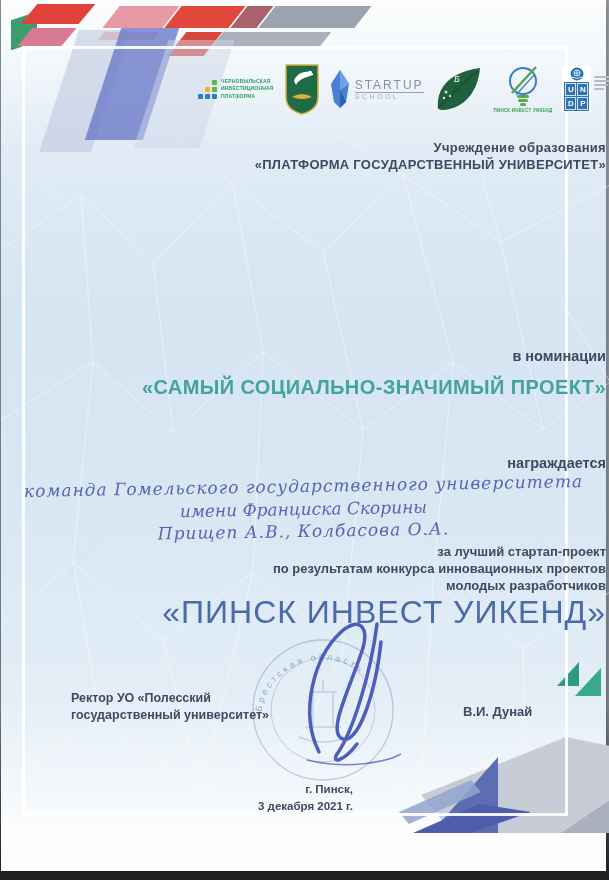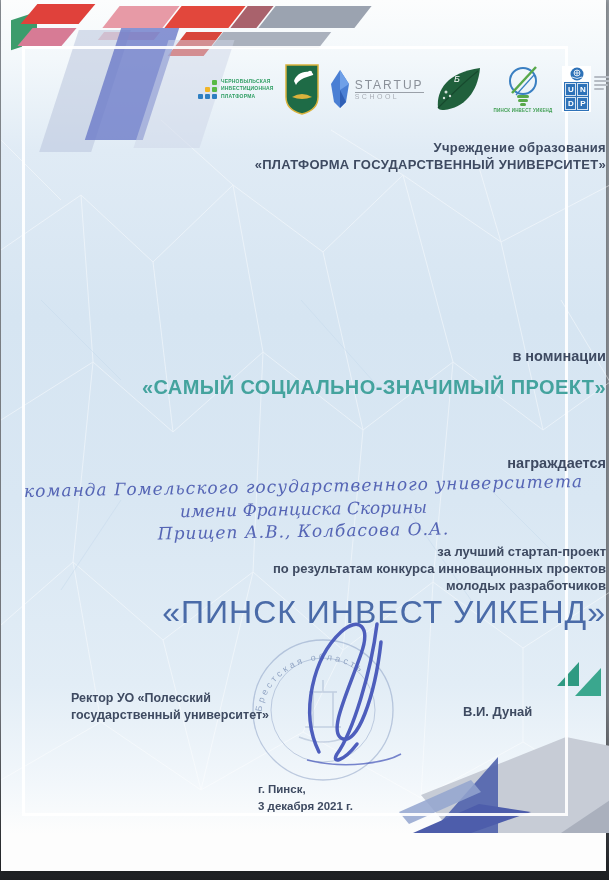--- a/index.html
+++ b/index.html
@@ -19,21 +19,21 @@
   .awarded{top:455px;font-size:14.5px;font-weight:bold;}
   .hand{position:absolute;left:0;width:100%;text-align:center;color:#5565b5;
         font-family:"DejaVu Serif",serif;font-style:italic;font-size:17px;transform:rotate(-1deg);}
   .hand.l1{top:476px;letter-spacing:1px;}
   .hand.l2{top:499px;}
   .hand.l3{top:521px;letter-spacing:1px;}
   .reason{top:543px;font-size:13px;font-weight:bold;line-height:17px;}
   .event{top:594px;font-size:32px;font-weight:normal;color:#4a6ba8;letter-spacing:1px;}
   .rector{position:absolute;left:70px;top:690px;font-size:12.5px;font-weight:bold;color:#3e4a61;line-height:1.35;text-align:left;}
   .sigName{position:absolute;left:462px;top:704px;font-size:13px;font-weight:bold;color:#3e4a61;}
-  .placeDate{position:absolute;left:257px;top:781px;font-size:11.5px;font-weight:bold;color:#3e4a61;line-height:1.45;text-align:left;}
+  .placeDate{position:absolute;left:257px;top:781px;font-size:11.5px;font-weight:bold;color:#3e4a61;line-height:1.45;text-align:right;}
   
   .logos{position:absolute;left:196px;top:58px;height:62px;display:flex;align-items:center;gap:10px;}
   .chip{display:flex;align-items:center;gap:3px;}
   .chip .sq{display:block;width:5px;height:5px;margin:1px;border-radius:1px;}
   .chip .grid{display:flex;flex-direction:column;align-items:flex-end;}
   .chip .row{display:flex;}
   .chip .t{font-size:5px;font-weight:bold;color:#2f9e63;line-height:1.5;letter-spacing:.2px;text-align:left;}
   .startup{display:flex;align-items:center;gap:5px;}
   .startup .t1{font-size:12px;color:#8a9099;letter-spacing:2px;border-bottom:1.5px solid #9aa0a8;line-height:1.2;}
   .startup .t2{font-size:7px;color:#a8adb5;letter-spacing:2.5px;}

